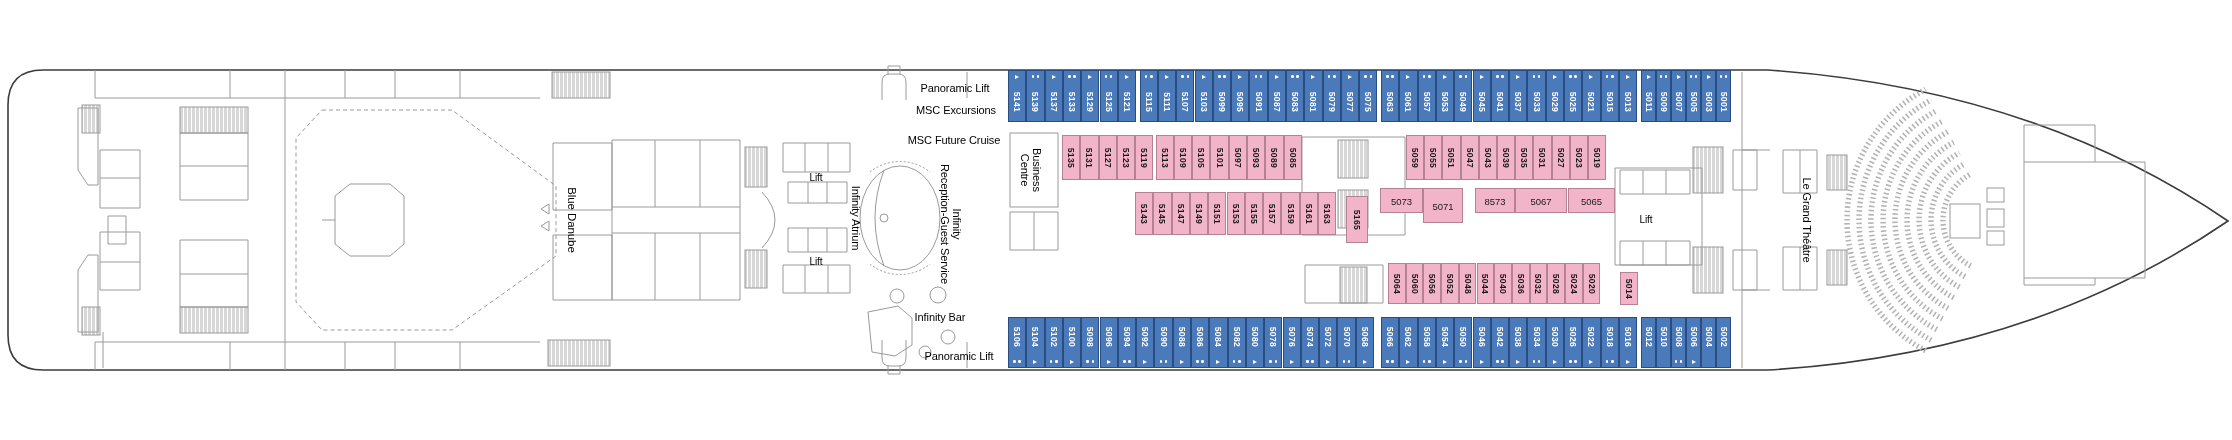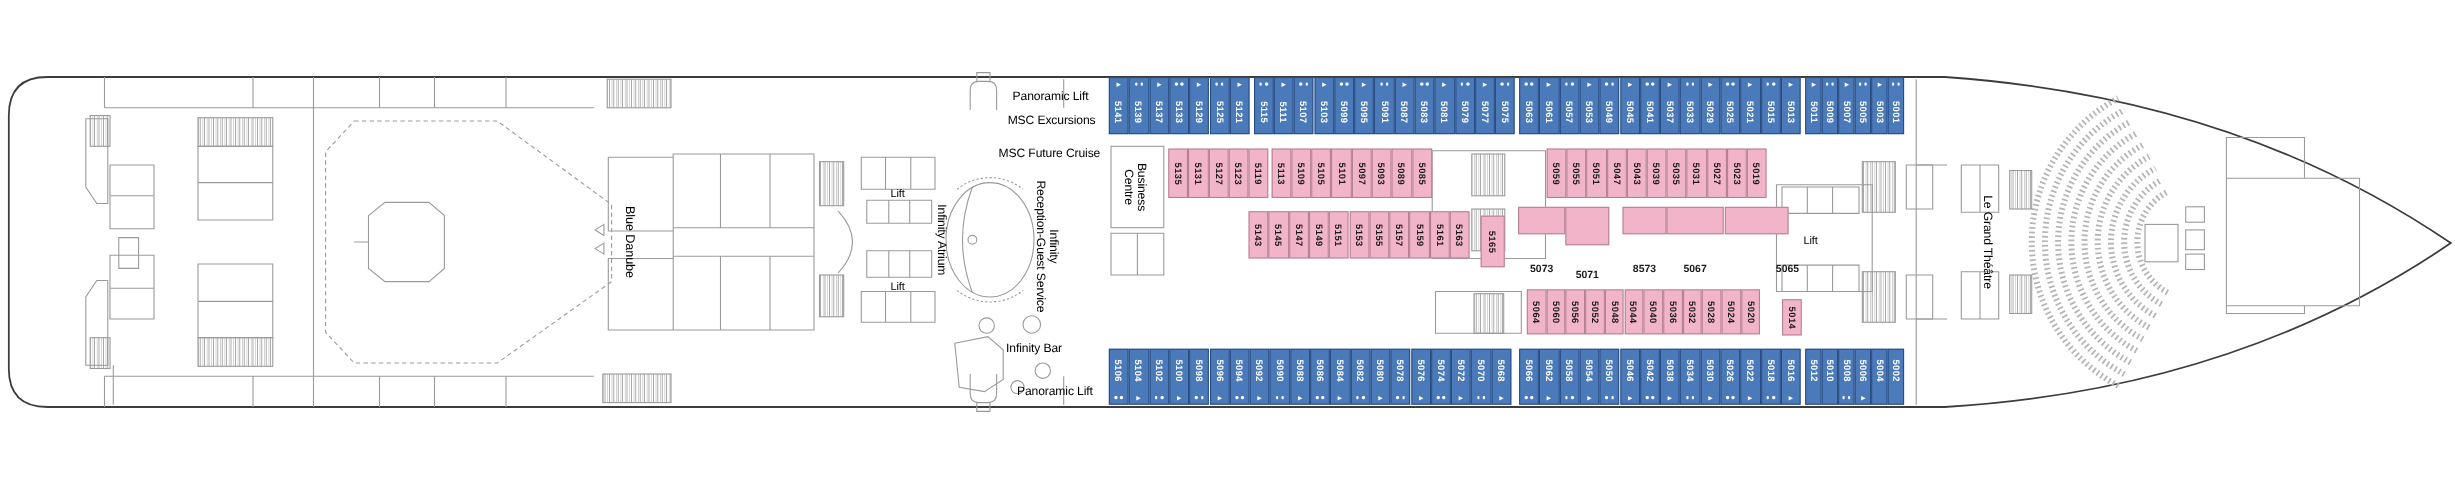--- a/index.html
+++ b/index.html
@@ -10,21 +10,21 @@
   .cabin{position:absolute;box-sizing:border-box;display:flex;flex-direction:column;}
   .cabin.blue{background:var(--blue,#4b7aba);border:1px solid rgba(15,40,80,.55);}
   .cabin.pink{background:var(--pink,#f2b4c8);border:1px solid rgba(120,80,95,.5);}
   .ico{flex:0 0 11px;display:flex;align-items:center;justify-content:center;gap:2.5px;}
   .numwrap{flex:1;position:relative;}
   .num{position:absolute;left:50%;top:50%;transform:translate(-50%,-50%) rotate(90deg);
        font-size:8.5px;font-weight:700;letter-spacing:.4px;white-space:nowrap;}
   .blue .num{color:#fff;}
   .pink .num{color:#1a1a1a;}
   .hnum{position:absolute;left:50%;top:50%;transform:translate(-50%,-50%);
-        font-size:9.5px;font-weight:700;color:#1a1a1a;white-space:nowrap;margin-top:44px;}
+        font-size:9.5px;font-weight:400;color:#1a1a1a;white-space:nowrap;}
   .tri{width:0;height:0;border-left:4.5px solid #fff;border-top:2.8px solid transparent;
        border-bottom:2.8px solid transparent;}
   .dot{width:2.6px;height:2.6px;border-radius:50%;background:#fff;}
   
   .lbl{position:absolute;transform:translate(-50%,-50%);font-size:11px;color:#000;
        white-space:nowrap;letter-spacing:-.1px;}
   .lbl.rot{transform:translate(-50%,-50%) rotate(90deg);}
   .lbl2{position:absolute;transform:translate(-50%,-50%) rotate(90deg);text-align:center;
         font-size:11px;color:#000;white-space:nowrap;line-height:1.12;letter-spacing:-.1px;}
   .lbl.small{font-size:10px;}
@@ -1052,21 +1052,21 @@
       <div class="cabin pink" style="left: 1475px; top: 188px; width: 40px; height: 25px;">
         <div class="numwrap">
           <span class="hnum">8573</span>
         </div>
       </div>
       <div class="cabin pink" style="left: 1515px; top: 188px; width: 52px; height: 25px;">
         <div class="numwrap">
           <span class="hnum">5067</span>
         </div>
       </div>
-      <div class="cabin pink" style="left: 1568px; top: 188px; width: 58px; height: 25px; align-items: flex-end;">
+      <div class="cabin pink" style="left: 1568px; top: 188px; width: 47px; height: 25px;">
         <div class="numwrap">
           <span class="hnum">5065</span>
         </div>
       </div>
     </div>
 
   <div class="lbl" style="left:955px;top:88px"><span>Panoramic Lift</span></div>
   <div class="lbl" style="left:956px;top:110px"><span>MSC Excursions</span></div>
   <div class="lbl" style="left:954px;top:140px"><span>MSC Future Cruise</span></div>
   <div class="lbl2" style="left:1031px;top:170px">

